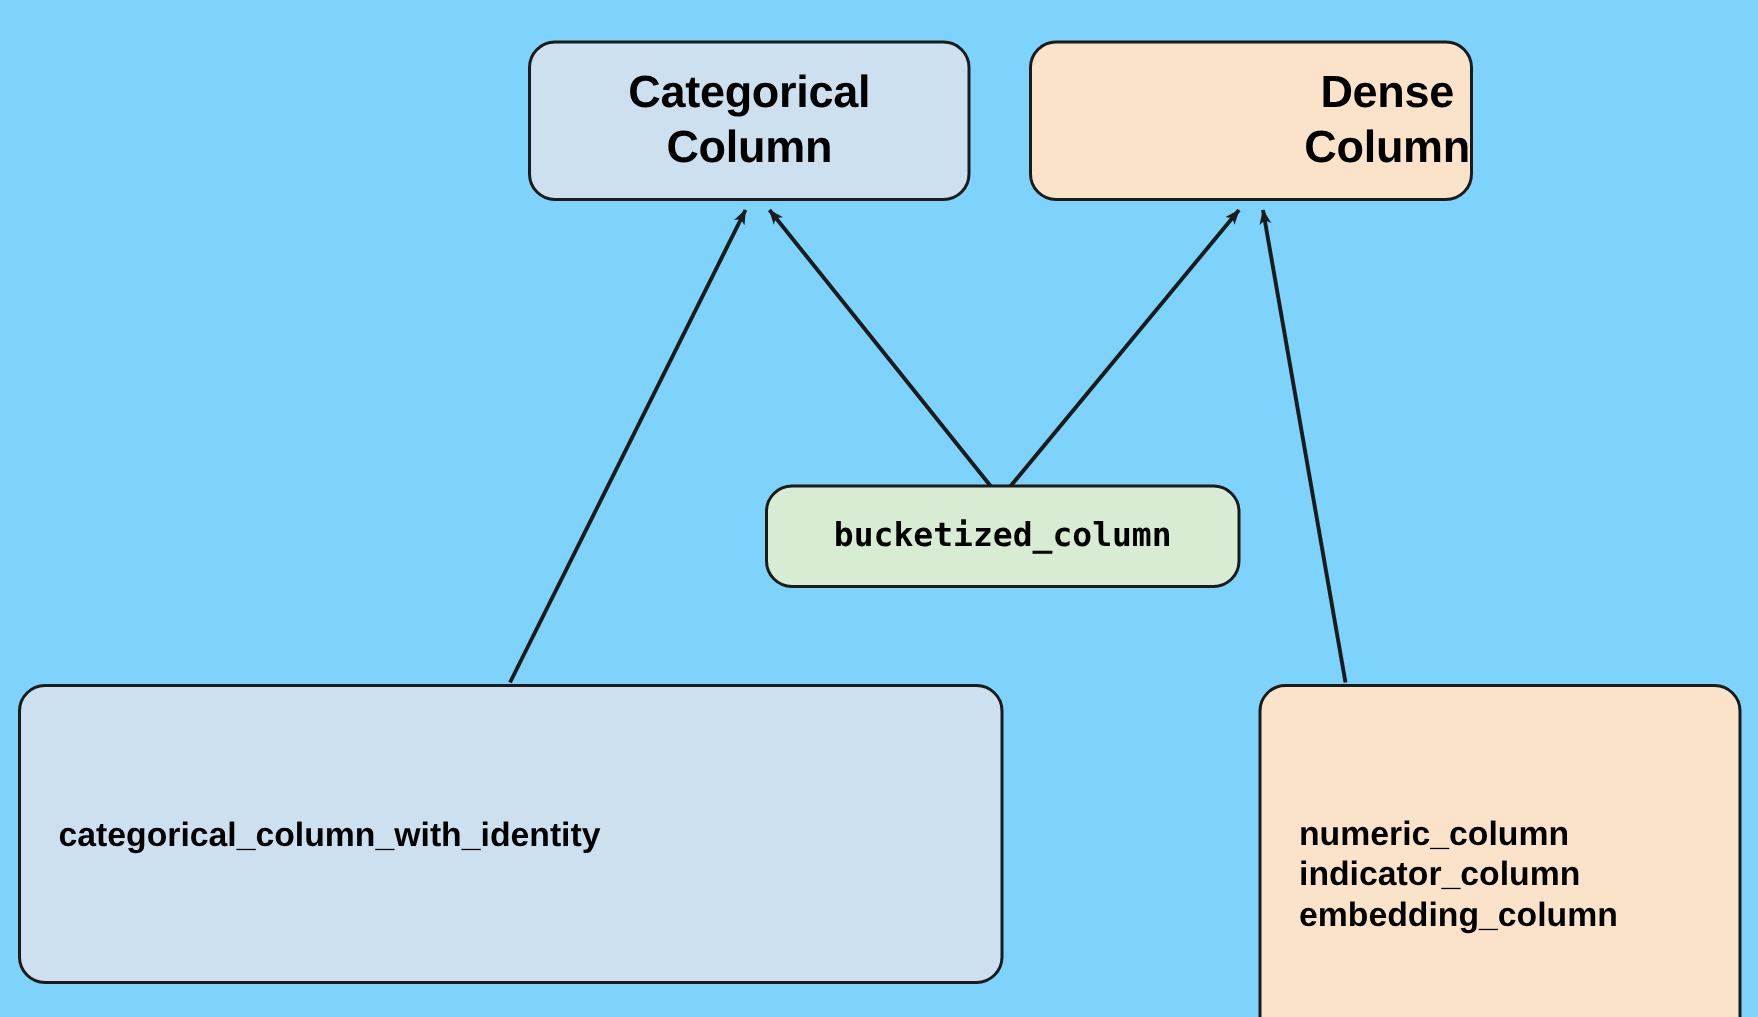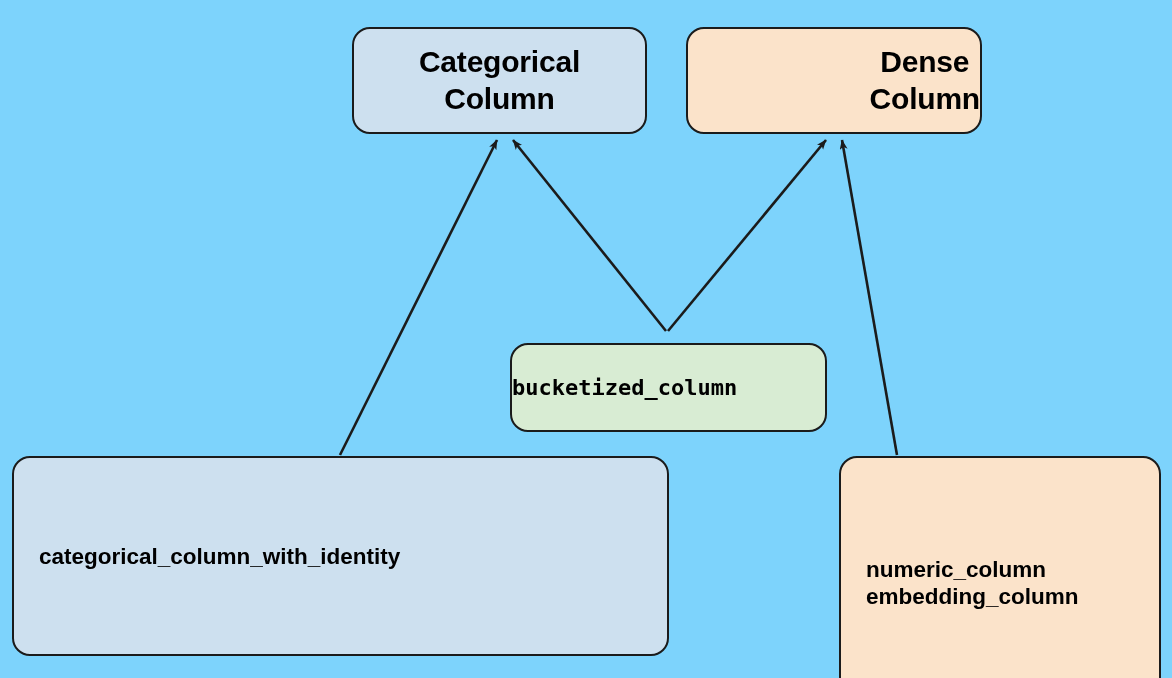--- a/index.html
+++ b/index.html
@@ -64,22 +64,22 @@
   }
 
   
   #node-categorical-column {
     left: 352px; top: 27px; width: 295px; height: 107px;
   }
   #node-dense-column {
     left: 686px; top: 27px; width: 296px; height: 107px; align-items: flex-end;
   }
   #node-bucketized-column {
-    left: 510px; top: 343px; width: 317px; height: 89px;
-    align-items: flex-start;
+    left: 510px; top: 323px; width: 317px; height: 69px;
+    align-items: center;
   }
   #node-categorical-constructors {
     left: 12px; top: 456px; width: 657px; height: 200px;
     padding-left: 25px;
   }
   #node-dense-constructors {
     left: 839px; top: 456px; width: 322px; height: 253px;
     padding-left: 25px;
   }
 </style>
@@ -117,16 +117,17 @@
   <div class="node center" id="node-bucketized-column" style="background:#d8ecd3">
     <div class="mono-label">bucketized_column</div>
   </div>
 
   <div class="node" id="node-categorical-constructors" style="background:#cde0ef">
     <div class="mono-list">categorical_column_with_identity</div>
   </div>
 
   <div class="node" id="node-dense-constructors" style="background:#fbe3ca">
     <div class="mono-list">numeric_column</div>
+    <div class="mono-list">indicator_column</div>
     <div class="mono-list">embedding_column</div>
   </div>
 
 </div>
 
 </body></html>

